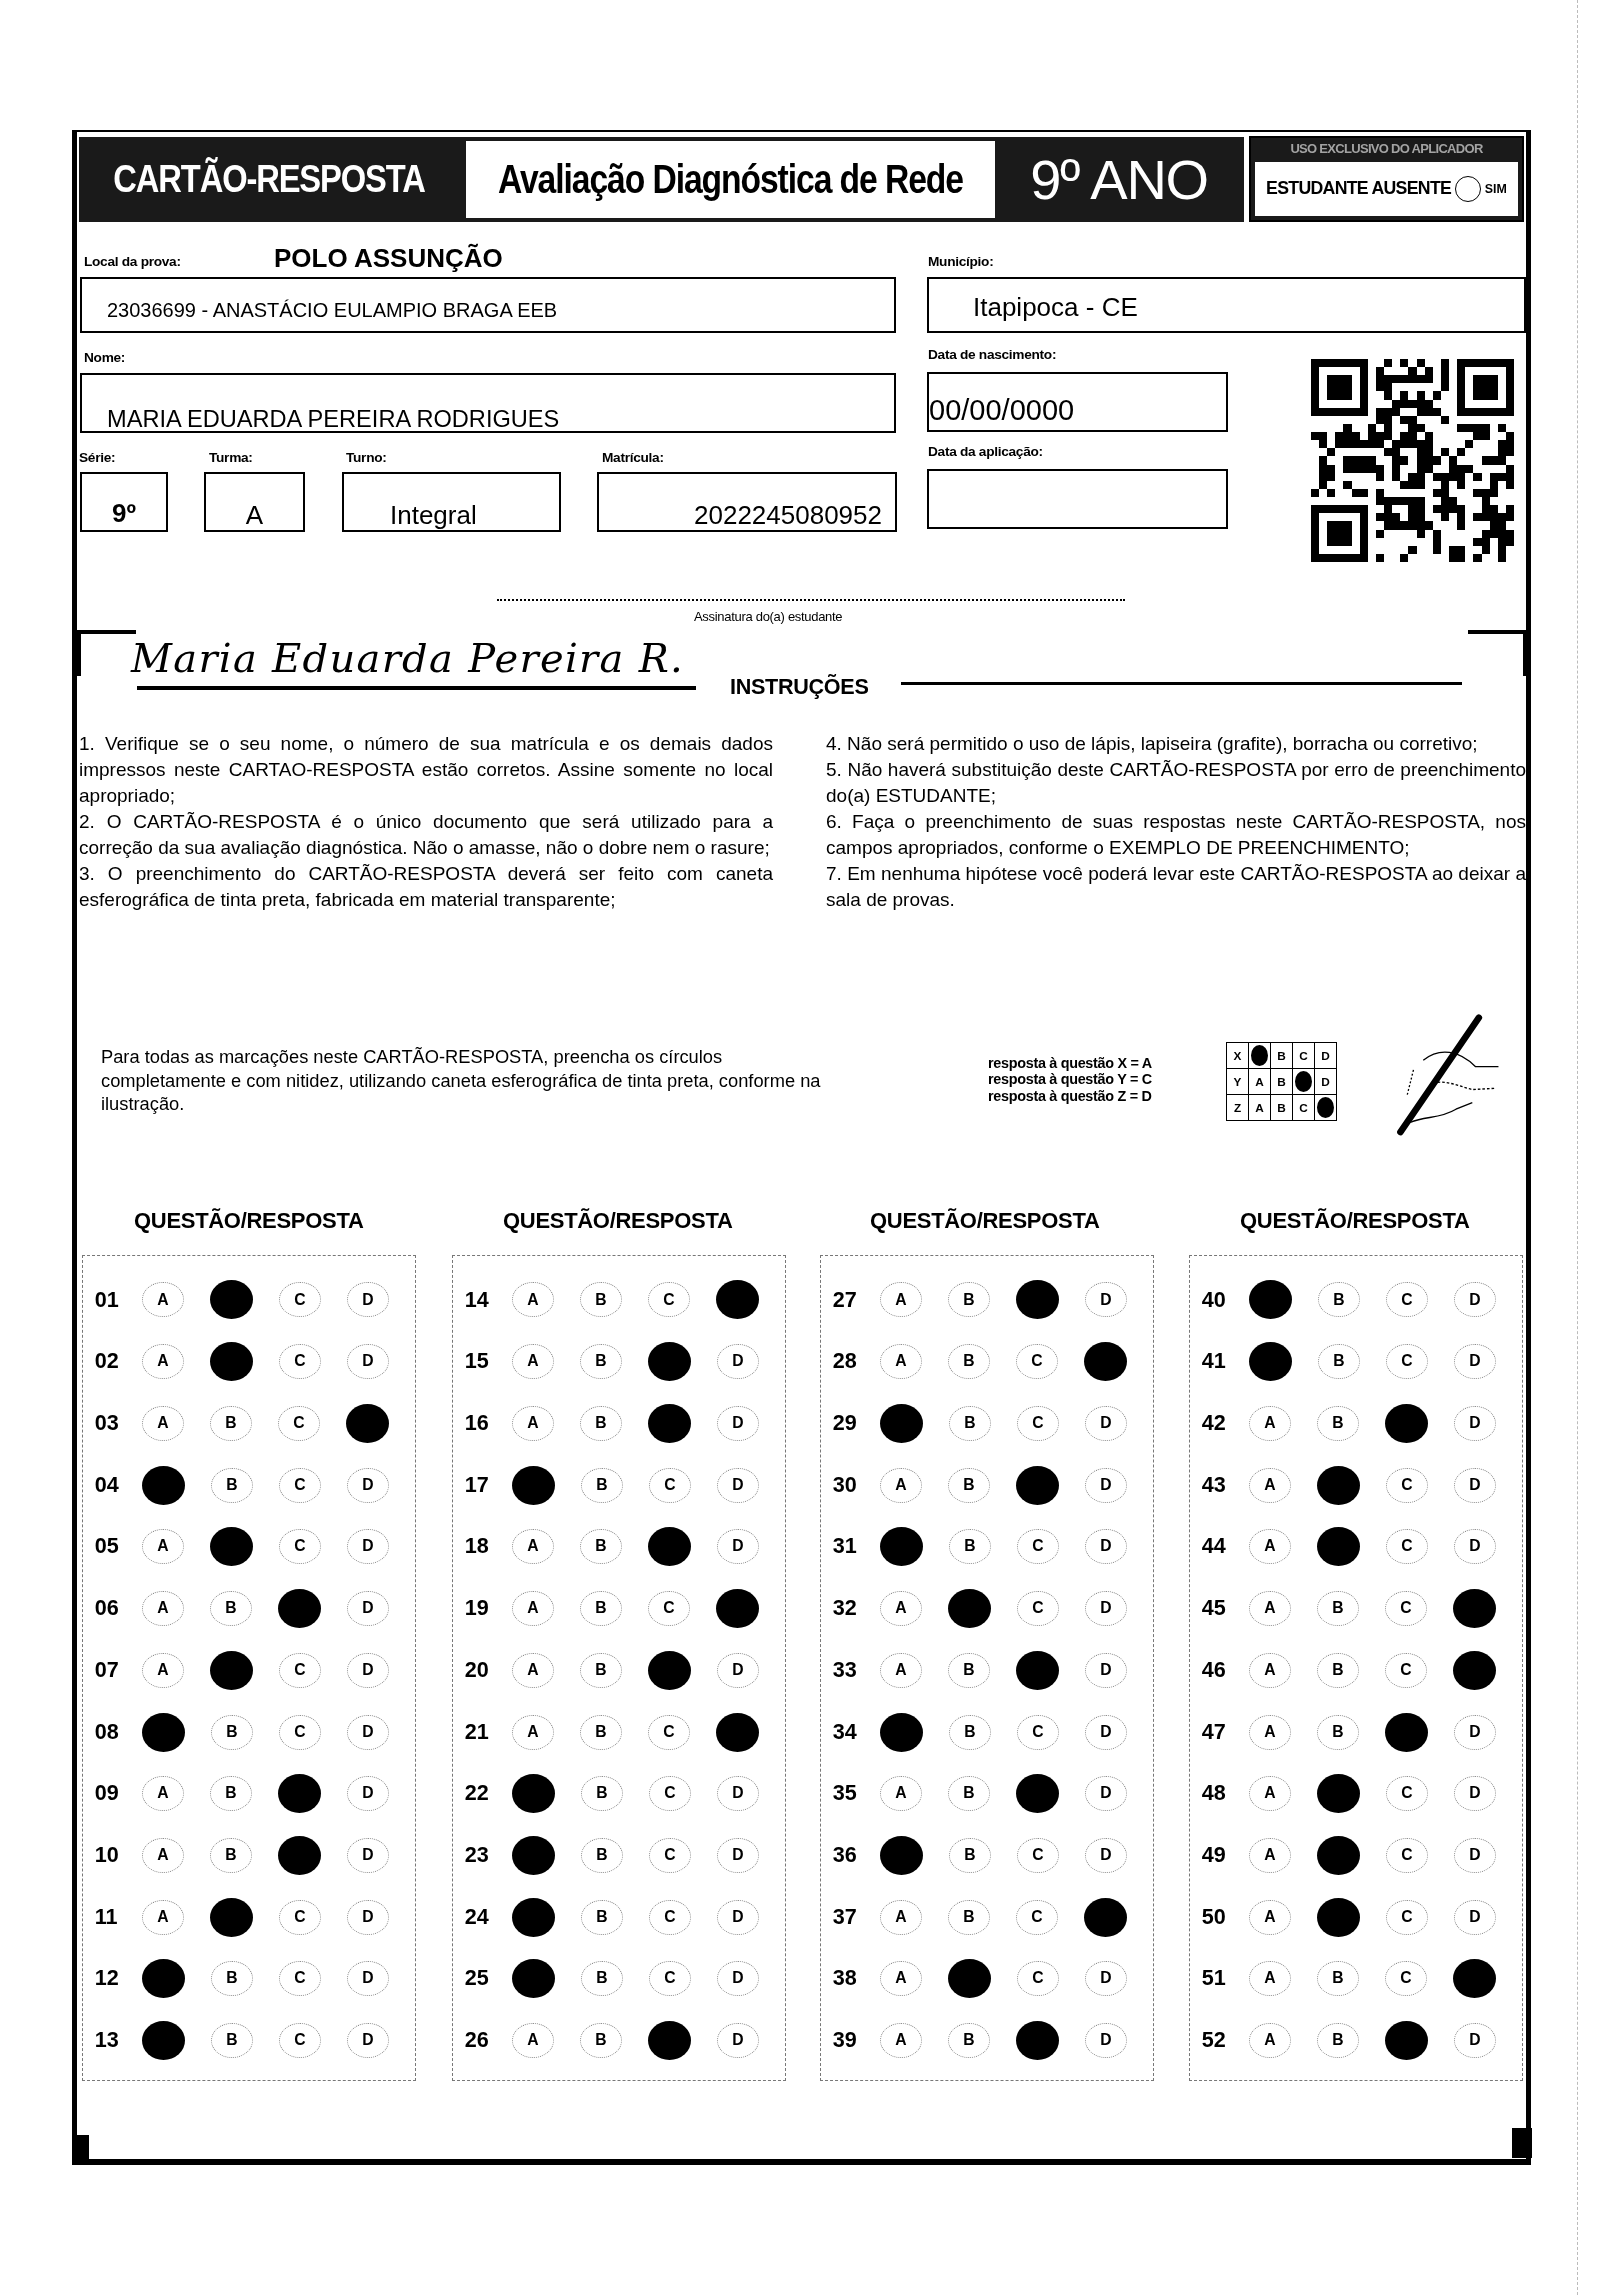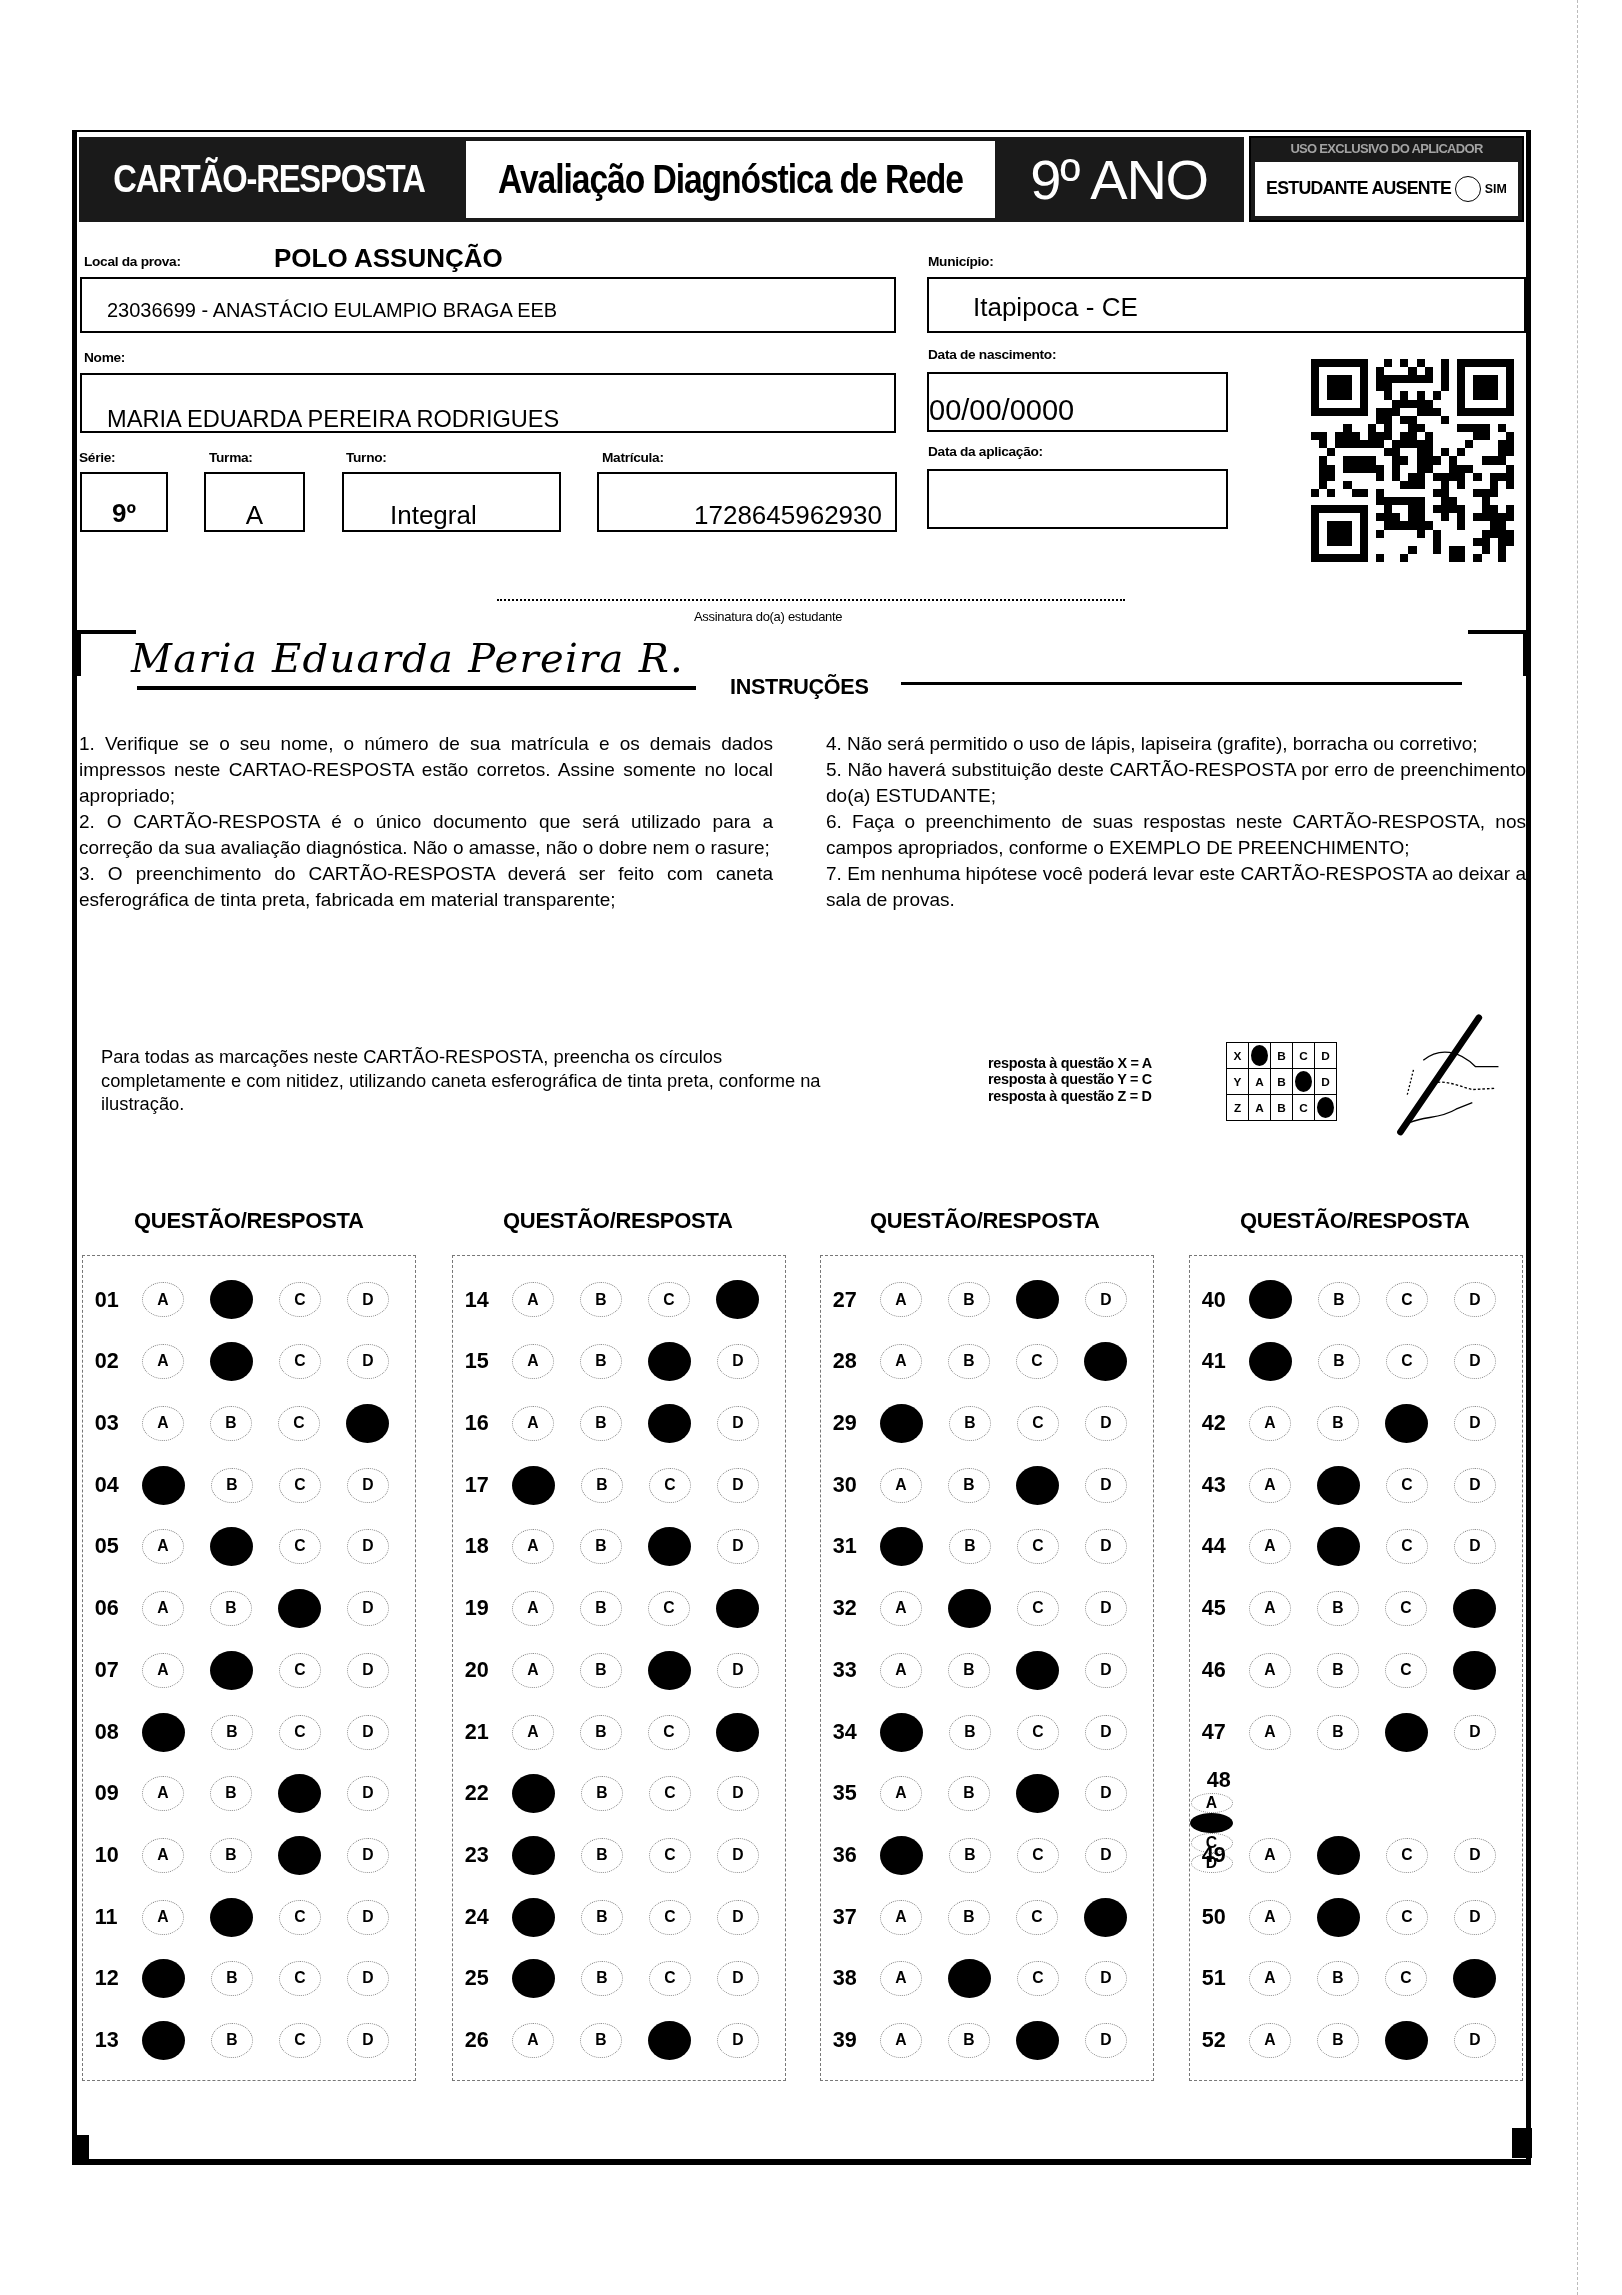--- a/index.html
+++ b/index.html
@@ -112,21 +112,21 @@
 <div class="abs lbl" style="left:209px;top:450px;">Turma:</div>
 <div class="abs box" style="left:204px;top:472px;width:101px;height:60px;">
   <div class="abs" style="left:0;right:0;top:26px;text-align:center;font-size:26px;">A</div>
 </div>
 <div class="abs lbl" style="left:346px;top:450px;">Turno:</div>
 <div class="abs box" style="left:342px;top:472px;width:219px;height:60px;">
   <div class="abs" style="left:46px;top:26px;font-size:26px;">Integral</div>
 </div>
 <div class="abs lbl" style="left:602px;top:450px;">Matrícula:</div>
 <div class="abs box" style="left:597px;top:472px;width:300px;height:60px;">
-  <div class="abs" style="right:13px;top:26px;font-size:26px;">1728645962930</div>
+  <div class="abs" style="right:13px;top:26px;font-size:26px;">2022245080952</div>
 </div>
 
 <div class="abs lbl" style="left:928px;top:444px;">Data da aplicação:</div>
 <div class="abs box" style="left:927px;top:469px;width:301px;height:60px;">
   <div class="abs" style="left:0;right:0;top:18.3px;text-align:center;font-size:26px;"></div>
 </div>
 
 <svg id="qr" class="abs" viewBox="0 0 25 25" shape-rendering="crispEdges">
   <g id="qr-g" fill="#000">
       <rect x="0" y="0" width="1" height="1"></rect>
@@ -1211,21 +1211,21 @@
         <div class="bubble">
           <span>B</span>
         </div>
         <div class="bubble filled">
           <span>C</span>
         </div>
         <div class="bubble">
           <span>D</span>
         </div>
       </div>
-      <div class="q-row" style="top: 511px; flex-direction: column;">
+      <div class="q-row" style="top: 511px;">
         <div class="q-num">48</div>
         <div class="bubble">
           <span>A</span>
         </div>
         <div class="bubble filled">
           <span>B</span>
         </div>
         <div class="bubble">
           <span>C</span>
         </div>

